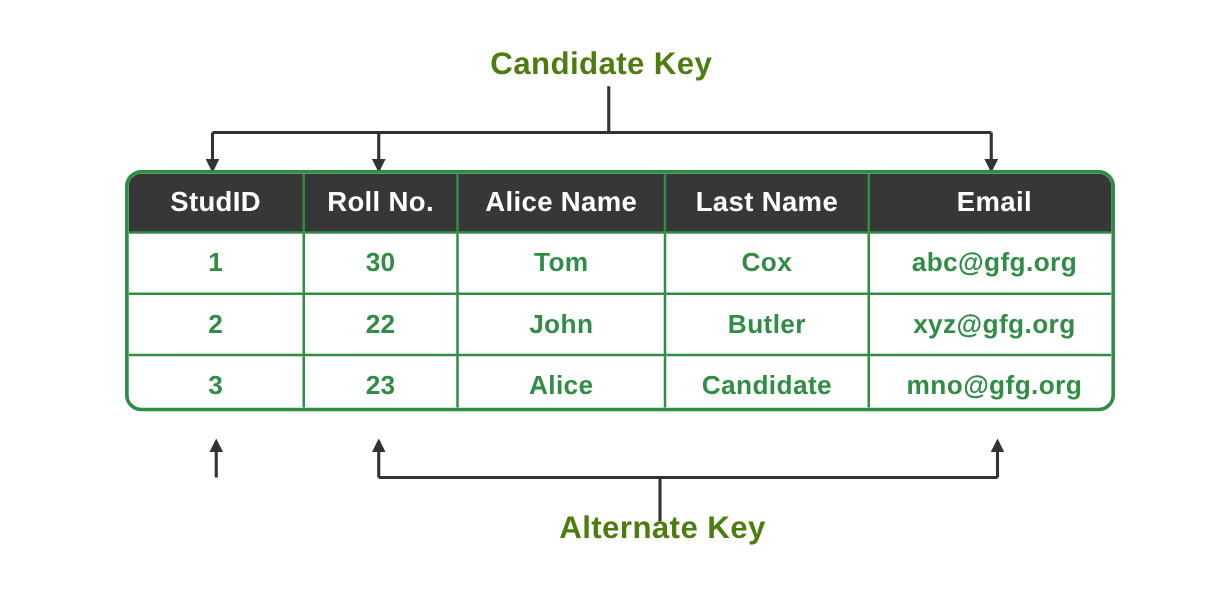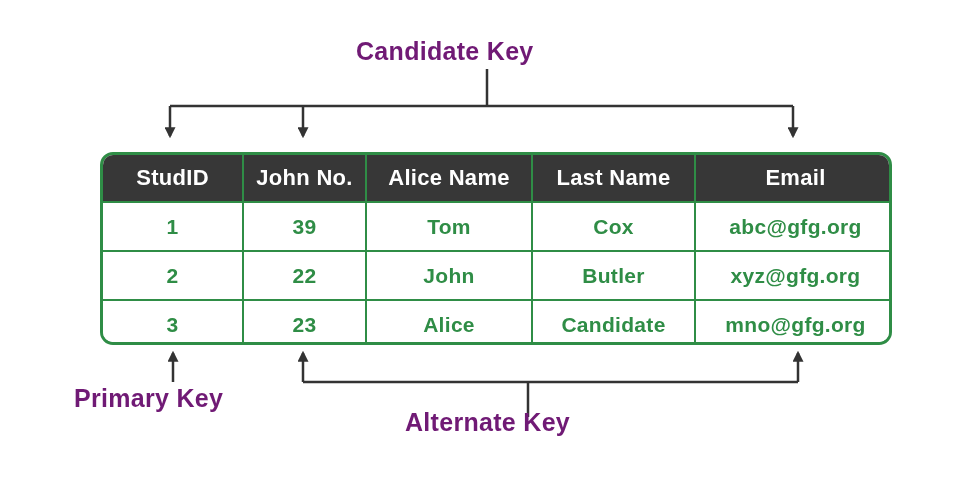--- a/index.html
+++ b/index.html
@@ -20,32 +20,33 @@
     left: 0;
     top: 0;
     width: 977px;
     height: 489px;
     pointer-events: none;
   }
   .key-label {
     position: absolute;
     font-weight: 700;
     font-size: 25px;
-    color: #701a75;
+    color: #4d7c0f;
+    text-align: center;
     letter-spacing: 0.3px;
     white-space: nowrap;
   }
   .label-candidate { left: 356px; top: 37px;  width: 250px; }
   .label-primary   { left: 74px;  top: 384px; width: 200px; }
   .label-alternate { left: 405px; top: 408px; width: 250px; }
 
   .table-wrap {
     position: absolute;
     left: 100px;
-    top: 152px;
+    top: 136px;
     width: 792px;
     height: 193px;
     border: 3px solid #2f8d46;
     border-radius: 13px;
     overflow: hidden;
     box-sizing: border-box;
     background: #ffffff;
   }
   table.student-table {
     width: 100%;
@@ -128,30 +129,30 @@
       <colgroup>
         <col class="c-studid">
           <col class="c-roll">
           <col class="c-first">
           <col class="c-last">
           <col class="c-email">
       </colgroup>
       <thead>
         <tr>
           <th>StudID</th>
-          <th>John No.</th>
+          <th>Roll No.</th>
           <th>Alice Name</th>
           <th>Last Name</th>
           <th>Email</th>
         </tr>
       </thead>
       <tbody>
         <tr>
           <td>1</td>
-          <td>39</td>
+          <td>30</td>
           <td>Tom</td>
           <td>Cox</td>
           <td>abc@gfg.org</td>
         </tr>
         <tr>
           <td>2</td>
           <td>22</td>
           <td>John</td>
           <td>Butler</td>
           <td>xyz@gfg.org</td>
@@ -160,17 +161,16 @@
           <td>3</td>
           <td>23</td>
           <td>Alice</td>
           <td>Candidate</td>
           <td>mno@gfg.org</td>
         </tr>
       </tbody>
     </table>
   </div>
 
-  <div class="key-label label-primary">Primary Key</div>
 
   <div class="key-label label-alternate">Alternate Key</div>
 
 </div>
 
 </body></html>

